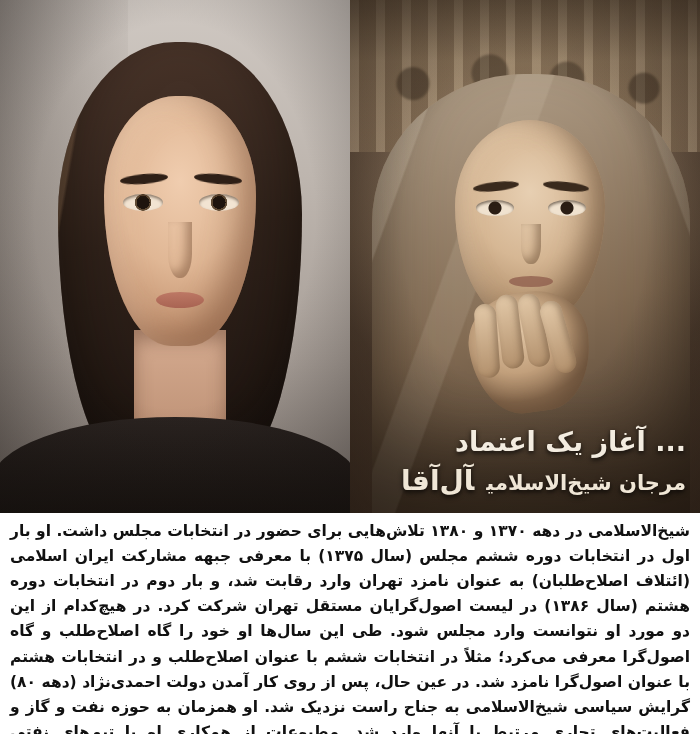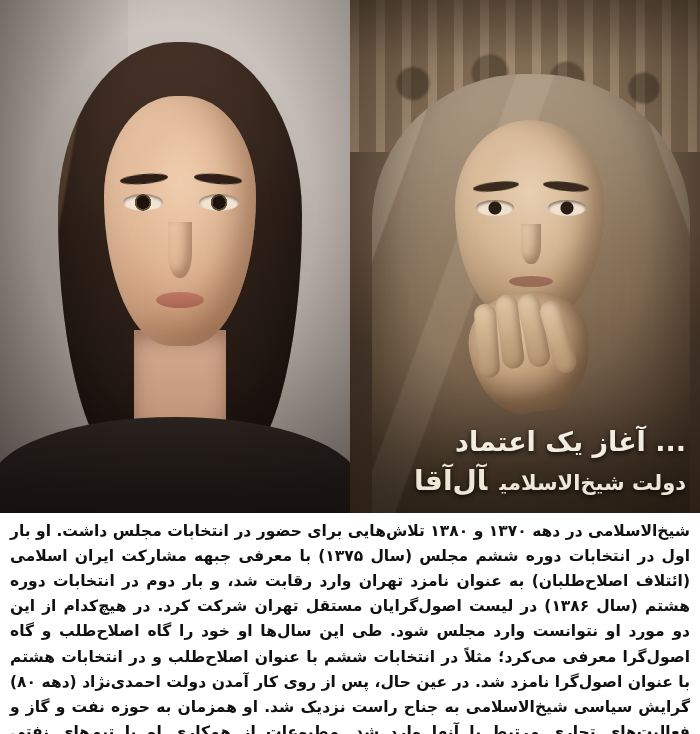--- a/index.html
+++ b/index.html
@@ -325,21 +325,21 @@
       </div>
       <div class="pl-hand">
         <div class="pl-finger f1"></div>
         <div class="pl-finger f2"></div>
         <div class="pl-finger f3"></div>
         <div class="pl-finger f4"></div>
       </div>
       <div class="pl-vign"></div>
       <div class="pl-title">... آغاز یک اعتماد</div>
       <div class="pl-subtitle">
-        <span>دولت شیخ‌الاسلامی</span><span class="big">آل‌آقا</span>
+        <span>مرجان شیخ‌الاسلامی</span><span class="big">آل‌آقا</span>
       </div>
     </div>
 
     <div class="photo-right">
       <div class="pr-bg"></div>
       <div class="pr-wall"></div>
       <div class="pr-hair">
         <div class="pr-hair-shine"></div>
       </div>
       <div class="pr-neck"></div>

